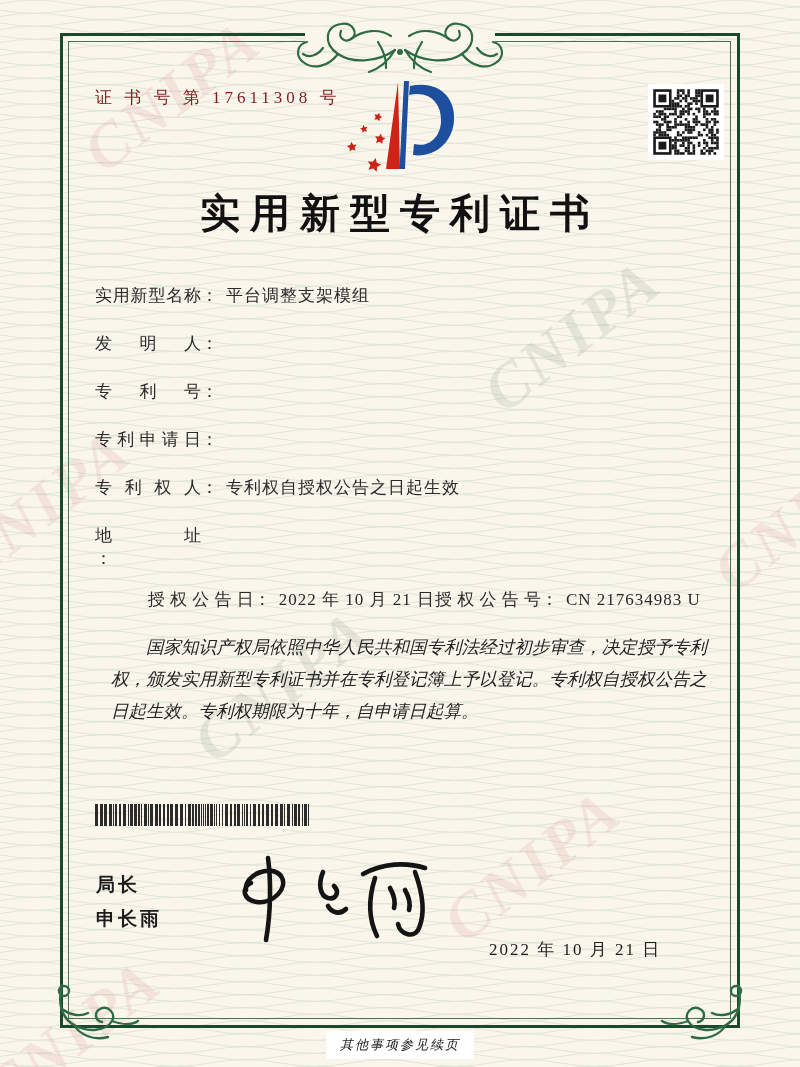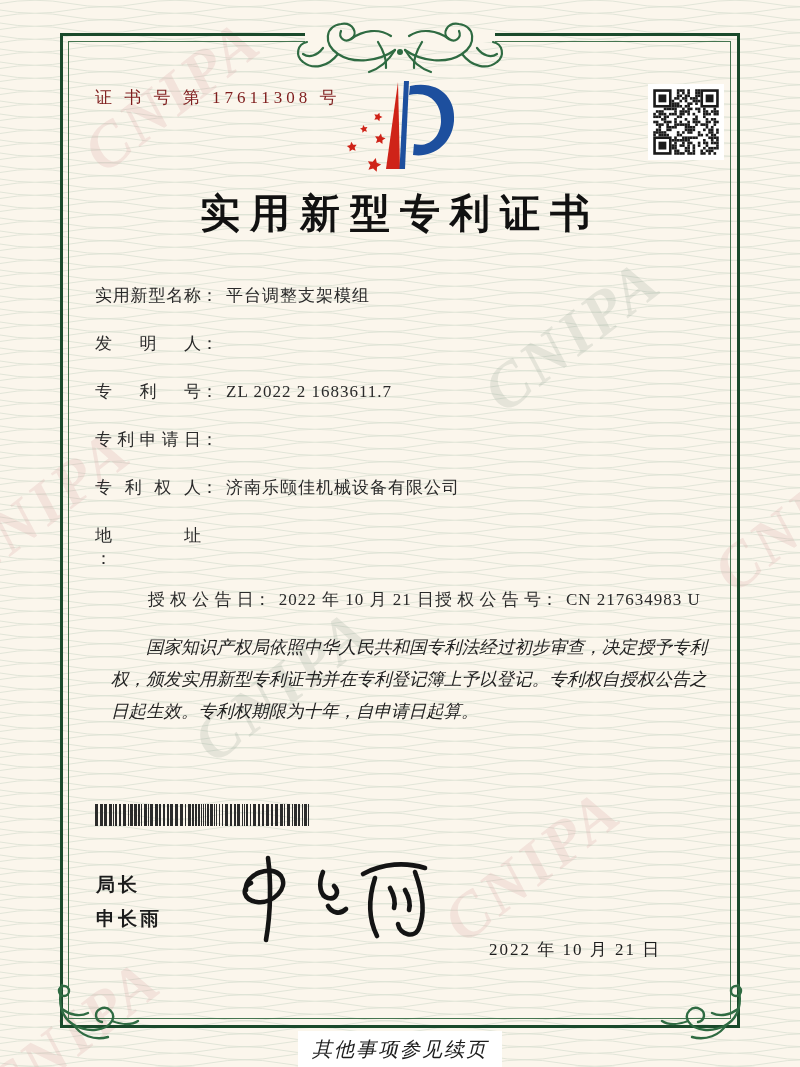--- a/index.html
+++ b/index.html
@@ -37,21 +37,21 @@
       font-family:"Liberation Sans","DejaVu Sans",sans-serif;font-weight:600;color:#1c1c1c;}
   .signer-name{position:absolute;left:96px;top:906px;font-size:19px;letter-spacing:3px;
       font-family:"Liberation Sans","DejaVu Sans",sans-serif;font-weight:600;color:#1c1c1c;}
   .signature{position:absolute;left:228px;top:850px;}
   .issue-date{position:absolute;left:430px;top:938px;width:290px;text-align:center;
       font-size:17px;letter-spacing:2px;color:#1e1e1e;}
   .page-indicator{position:absolute;left:0;top:997px;width:800px;text-align:center;
       font-size:14px;letter-spacing:1px;color:#222;}
   .footer-note{position:absolute;left:0;top:1031px;width:800px;text-align:center;}
   .footer-note span{display:inline-block;background:#ffffff;padding:5px 14px;
-      font-size:20px;font-style:italic;letter-spacing:2px;color:#1c1c1c;}
+      font-size:13px;font-style:italic;letter-spacing:2px;color:#1c1c1c;}
   .ornament-top{position:absolute;left:283px;top:12px;}
   .orn-corner{position:absolute;top:981px;}
   .orn-corner.left{left:50px;}
   .orn-corner.right{left:660px;}
 </style>
 </head>
 <body>
 
 <div class="page">
 
@@ -400,30 +400,29 @@
           <span class="fcolon">：</span>
         <span class="fvalue">平台调整支架模组</span>
       </div>
       <div class="frow">
         <span class="flabel">发明人</span>
           <span class="fcolon">：</span>
       </div>
       <div class="frow">
         <span class="flabel">专利号</span>
           <span class="fcolon">：</span>
-        <span class="fvalue">ZL 2022 2 1683611.7</span>
       </div>
       <div class="frow">
         <span class="flabel">专利申请日</span>
           <span class="fcolon">：</span>
       </div>
       <div class="frow">
         <span class="flabel">专利权人</span>
           <span class="fcolon">：</span>
-        <span class="fvalue">济南乐颐佳机械设备有限公司</span>
+        <span class="fvalue">专利权自授权公告之日起生效</span>
       </div>
       <div class="frow" style="margin-bottom:18px;flex-direction:column;">
         <span class="flabel">地址</span>
           <span class="fcolon">：</span>
       </div>
       <div class="grow">
         <span class="gpair first">
           <span class="flabel">授权公告日</span>
             <span class="fcolon">：</span>
           <span class="fvalue">2022 年 10 月 21 日</span>

